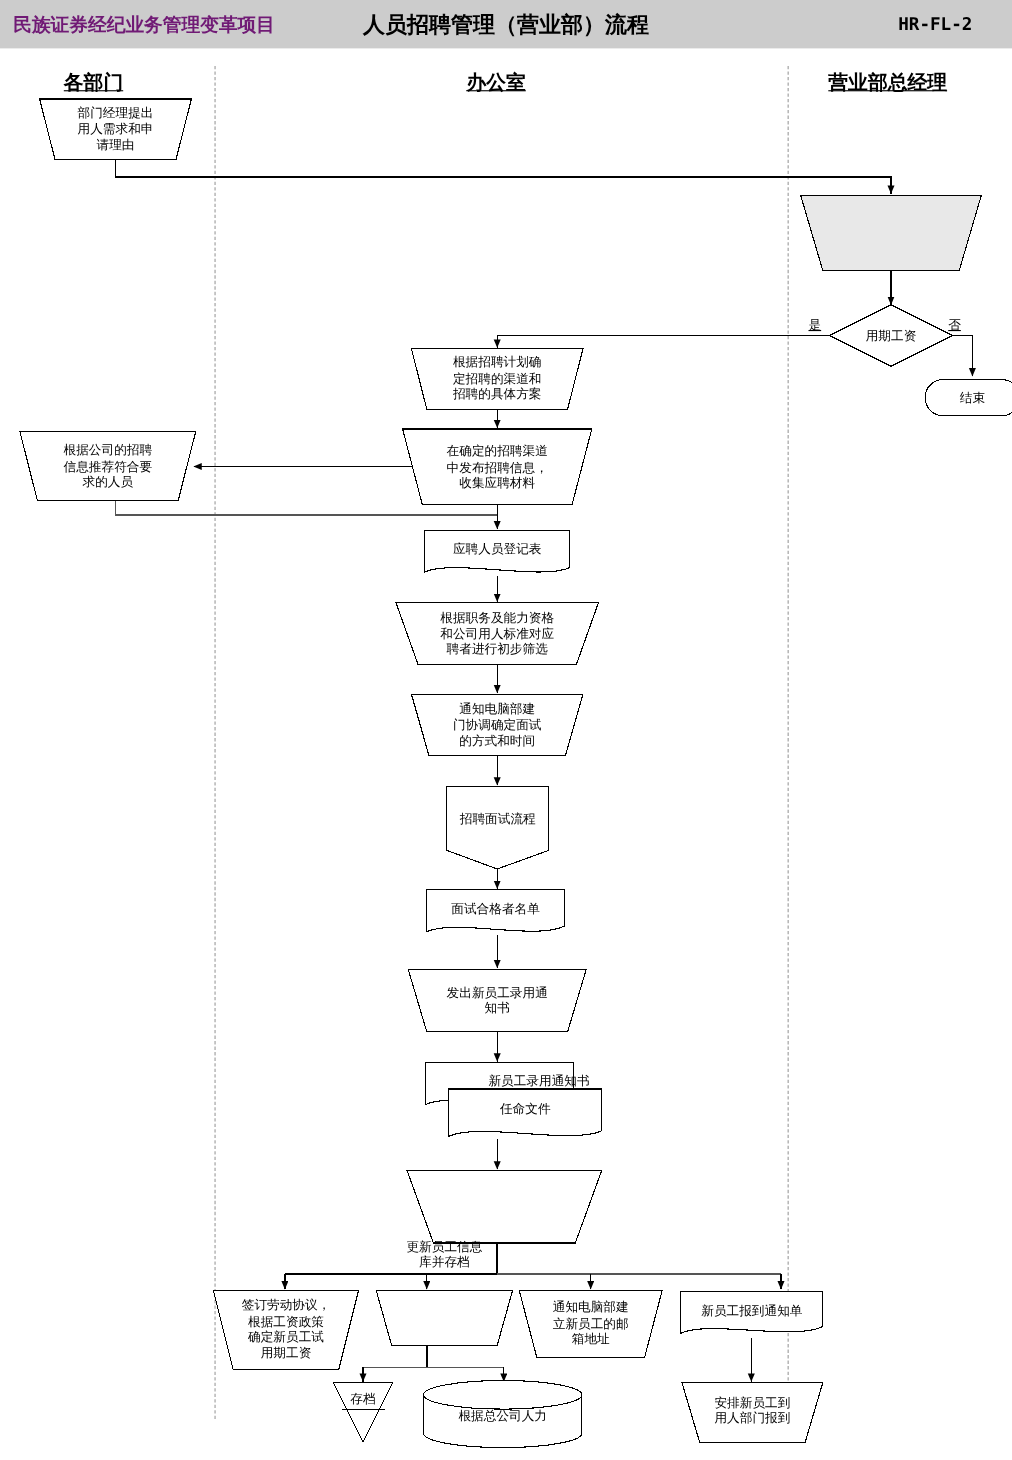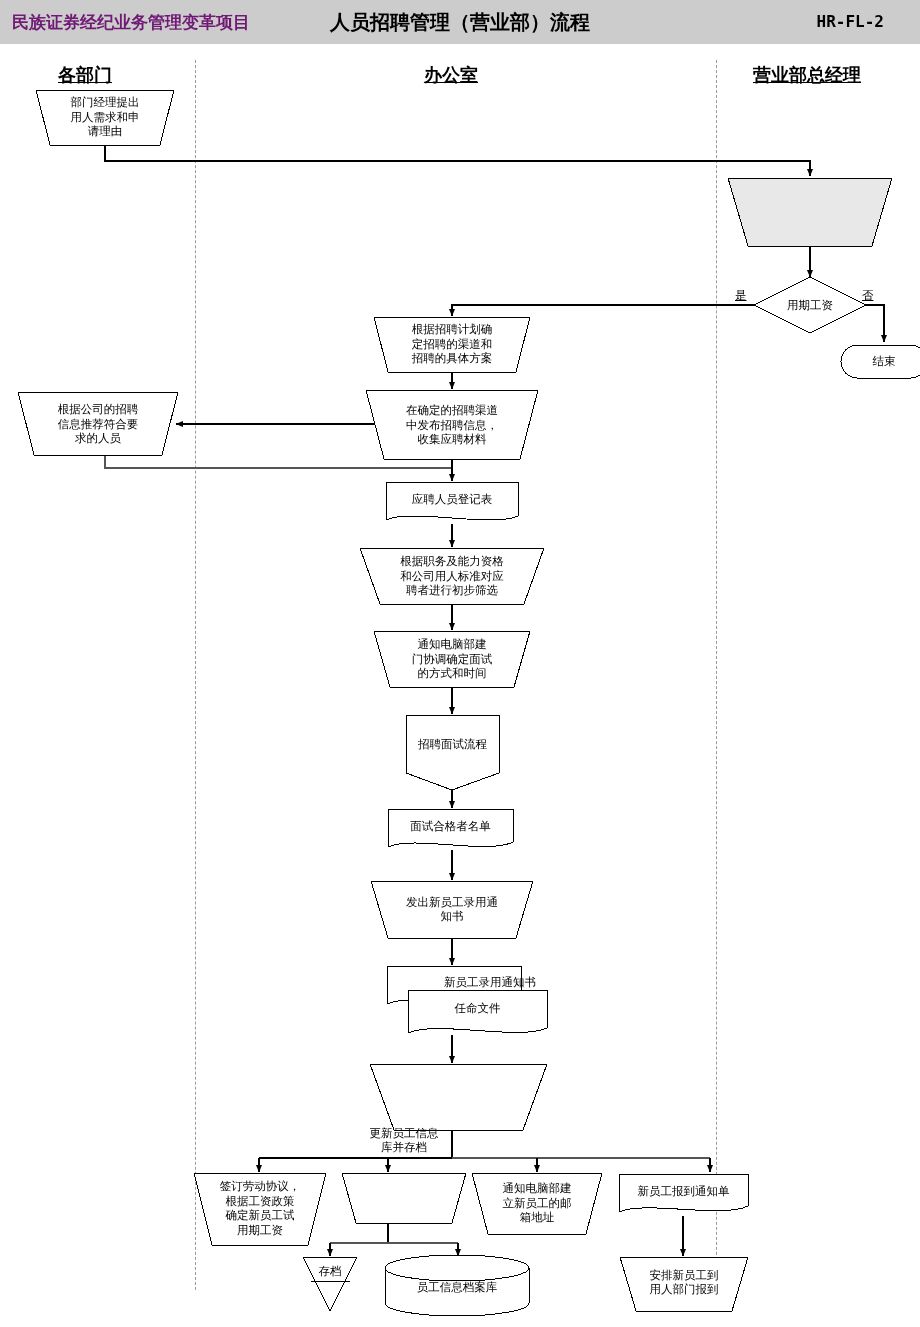--- a/index.html
+++ b/index.html
@@ -216,20 +216,20 @@
 根据工资政策
 确定新员工试
 用期工资</div>
   <div class="nodetext" style="left:350px;top:1119px;width:108px;height:42px;">更新员工信息
 库并存档</div>
   <div class="nodetext" style="left:482px;top:1177px;width:110px;height:52px;">通知电脑部建
 立新员工的邮
 箱地址</div>
   <div class="nodetext" style="left:619px;top:1177px;width:129px;height:28px;">新员工报到通知单</div>
   <div class="nodetext" style="left:305px;top:1261px;width:50px;height:20px;">存档</div>
-  <div class="nodetext" style="left:387px;top:1275px;width:140px;height:24px;">员工信息档案库</div>
+  <div class="nodetext" style="left:387px;top:1275px;width:140px;height:24px;">根据总公司人力</div>
   <div class="nodetext" style="left:630px;top:1262px;width:108px;height:40px;">安排新员工到
 用人部门报到</div>
 
   <div class="edgelabel" style="left:735px;top:288px;text-decoration:underline;">是</div>
   <div class="edgelabel" style="left:862px;top:288px;text-decoration:underline;">否</div>
 
 </div>
 
 </body></html>

